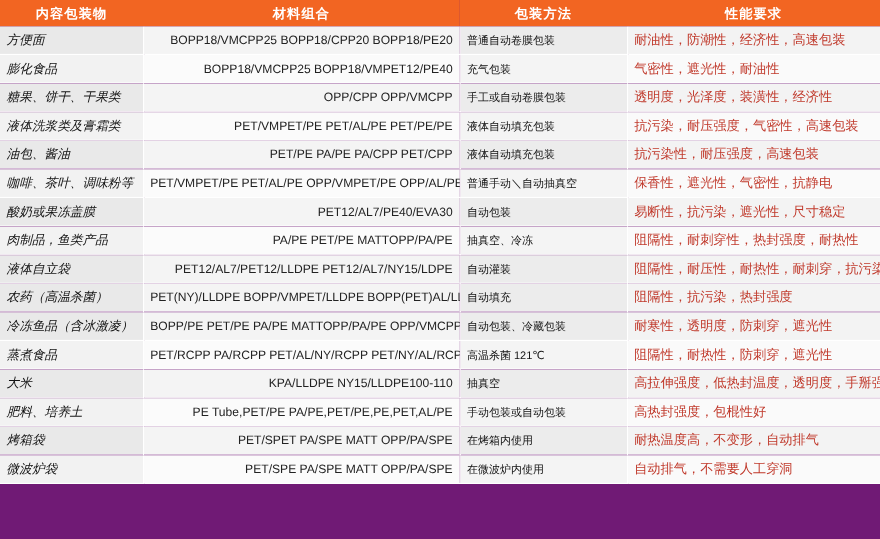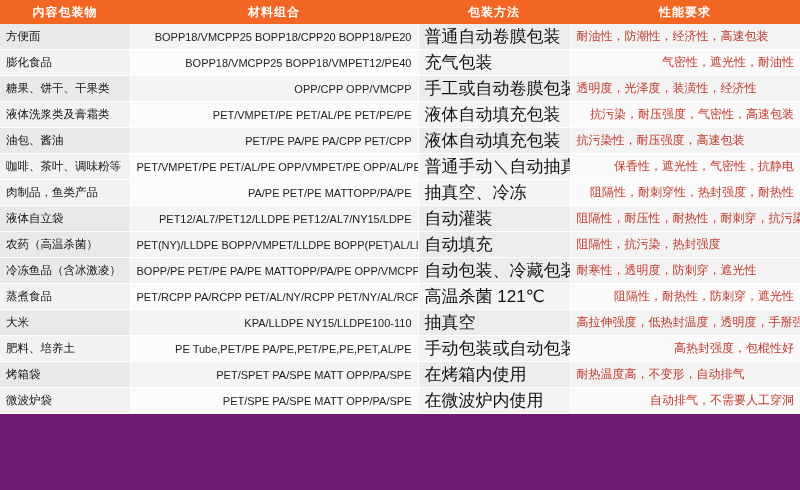--- a/index.html
+++ b/index.html
@@ -48,43 +48,44 @@
     vertical-align: middle;
     border-bottom: 1px solid #ffffff;
     white-space: nowrap;
     overflow: hidden;
   }
   tbody tr td.col-name {
     background: #e9e9e9;
     color: #111111;
     text-align: left;
     font-size: 11.5px;
+    font-style: italic;
   }
   tbody tr td.col-mat {
     background: #f4f4f4;
     color: #222222;
     text-align: right;
     font-size: 11px;
   }
   tbody tr td.col-method {
     background: #ececec;
     color: #111111;
     text-align: left;
-    font-size: 17px;
+    font-size: 10px;
   }
   tbody tr td.col-perf {
     background: #f3f3f3;
     color: #c0392b;
     text-align: left;
     font-size: 12px;
   }
   tbody tr.alt td.col-name { background: #f2f2f2; }
   tbody tr.alt td.col-mat { background: #fbfbfb; }
   tbody tr.alt td.col-method { background: #f4f4f4; }
-  tbody tr.alt td.col-perf { background: #fafafa; text-align: right; }
+  tbody tr.alt td.col-perf { background: #fafafa; }
 
   tbody td.col-name { border-right: 1px solid #ffffff; }
   tbody td.col-mat  { border-right: 1px solid #ffffff; }
   tbody td.col-method { border-right: 1px solid #ffffff; }
 </style>
 </head>
 <body>
 
 <div id="page">
   <table class="pack-table">
@@ -132,20 +133,26 @@
         <td class="col-mat">PET/PE  PA/PE PA/CPP PET/CPP</td>
         <td class="col-method">液体自动填充包装</td>
         <td class="col-perf">抗污染性，耐压强度，高速包装</td>
       </tr>
       <tr class="alt">
         <td class="col-name">咖啡、茶叶、调味粉等</td>
         <td class="col-mat">PET/VMPET/PE PET/AL/PE OPP/VMPET/PE OPP/AL/PE</td>
         <td class="col-method">普通手动＼自动抽真空</td>
         <td class="col-perf">保香性，遮光性，气密性，抗静电</td>
       </tr>
+      <tr>
+        <td class="col-name">酸奶或果冻盖膜</td>
+        <td class="col-mat">PET12/AL7/PE40/EVA30</td>
+        <td class="col-method">自动包装</td>
+        <td class="col-perf">易断性，抗污染，遮光性，尺寸稳定</td>
+      </tr>
       <tr class="alt">
         <td class="col-name">肉制品，鱼类产品</td>
         <td class="col-mat">PA/PE PET/PE MATTOPP/PA/PE</td>
         <td class="col-method">抽真空、冷冻</td>
         <td class="col-perf">阻隔性，耐刺穿性，热封强度，耐热性</td>
       </tr>
       <tr>
         <td class="col-name">液体自立袋</td>
         <td class="col-mat">PET12/AL7/PET12/LLDPE PET12/AL7/NY15/LDPE</td>
         <td class="col-method">自动灌装</td>

